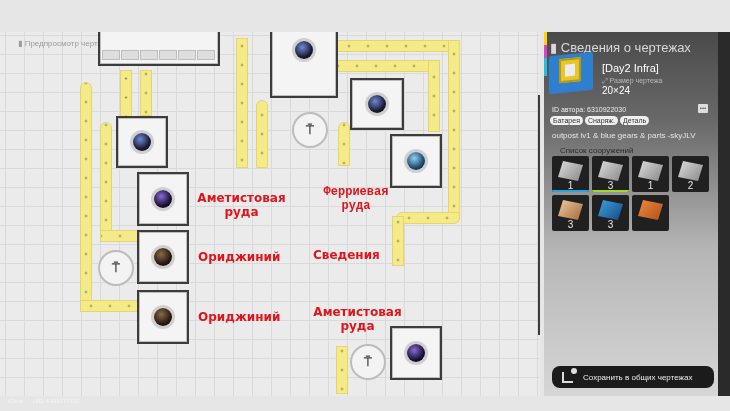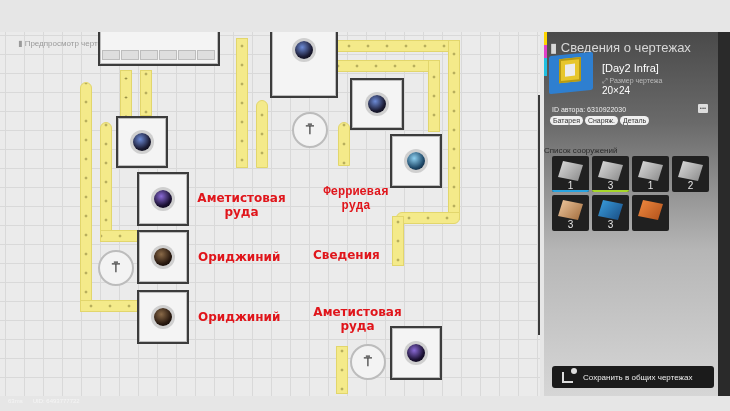--- a/index.html
+++ b/index.html
@@ -48,28 +48,28 @@
   .bp-icon .box { position: absolute; left: 10px; top: 4px; width: 22px; height: 24px; background: #e7c62c; border: 2px solid #b79a12; }
   .bp-icon .box::after { content: ""; position: absolute; left: 4px; top: 4px; width: 10px; height: 12px; background: #ececec; }
   .panel .name { position: absolute; left: 58px; top: 30px; font-size: 11px; color: #fff; }
   .panel .size-label { position: absolute; left: 58px; top: 45px; font-size: 7px; color: #bbb; }
   .panel .size { position: absolute; left: 58px; top: 53px; font-size: 10px; color: #fff; }
   .panel .author { position: absolute; left: 8px; top: 74px; font-size: 7px; color: #eee; }
   .more-btn { position: absolute; left: 154px; top: 72px; width: 10px; height: 9px; background: #ddd; border-radius: 1px; font-size: 6px; text-align: center; line-height: 8px; color: #555; }
   .tags { position: absolute; left: 6px; top: 84px; display: flex; gap: 2px; }
   .tag { font-size: 7px; background: #efefef; color: #333; border-radius: 5px; padding: 1px 3px; }
   .panel .desc { position: absolute; left: 8px; top: 99px; font-size: 8px; color: #e6e6e6; white-space: nowrap; }
-  .panel .list-title { position: absolute; left: 0; top: 114px; font-size: 8px; color: #2a2a2a; }
+  .panel .list-title { position: absolute; left: 16px; top: 114px; font-size: 8px; color: #2a2a2a; }
   .grid { position: absolute; left: 8px; top: 124px; display: grid; grid-template-columns: repeat(4, 37px); gap: 3px; }
   .cell { position: relative; width: 37px; height: 36px; background: #202020; border-radius: 2px; overflow: hidden; }
   .cell .art { position: absolute; left: 6px; top: 5px; width: 25px; height: 20px; background: linear-gradient(135deg,#ddd,#888); clip-path: polygon(20% 0,100% 20%,80% 100%,0 80%); }
   .cell .cnt { position: absolute; left: 0; right: 0; bottom: 1px; text-align: center; font-size: 10px; color: #e8e8e8; }
   .cell .bar { position: absolute; left: 0; right: 0; bottom: 0; height: 2px; }
 
-  .save-btn { position: absolute; left: 552px; top: 366px; width: 162px; height: 22px; background: #1b1b1b; border-radius: 3px; display: flex; align-items: center; }
+  .save-btn { position: absolute; left: 552px; top: 366px; width: 162px; height: 22px; background: #1b1b1b; border-radius: 8px; display: flex; align-items: center; }
   .save-btn .ico { width: 11px; height: 11px; margin-left: 10px; border: 2px solid #ddd; border-right: none; border-top: none; position: relative; }
   .save-btn .ico::after { content: ""; position: absolute; right: -4px; top: -4px; width: 6px; height: 6px; border-radius: 50%; background: #ddd; }
   .save-btn .lbl { margin-left: 10px; font-size: 8px; color: #eee; }
 
   .footer { position: absolute; left: 8px; top: 398px; font-size: 6px; color: #f5f5f5; display: flex; gap: 10px; }
 </style>
 </head>
 <body>
 
 <div class="root">
@@ -160,20 +160,21 @@
     <div class="name">[Day2 Infra]</div>
     <div class="size-label">⤢ <span>Размер чертежа</span></div>
     <div class="size">20×24</div>
     <div class="author">ID автора: 6310922030</div>
     <div class="more-btn">•••</div>
     <div class="tags">
       <span class="tag">Батарея</span>
       <span class="tag">Снаряж.</span>
       <span class="tag">Деталь</span>
     </div>
+    <div class="desc">outpost lv1 &amp; blue gears &amp; parts -skyJLV</div>
     <div class="list-title">Список сооружений</div>
     <div class="grid">
       <div class="cell">
           <div class="art"></div>
           <div class="cnt">1</div>
           <div class="bar" style="background:#29a3e0"></div>
         </div>
       <div class="cell">
           <div class="art"></div>
           <div class="cnt">3</div>

